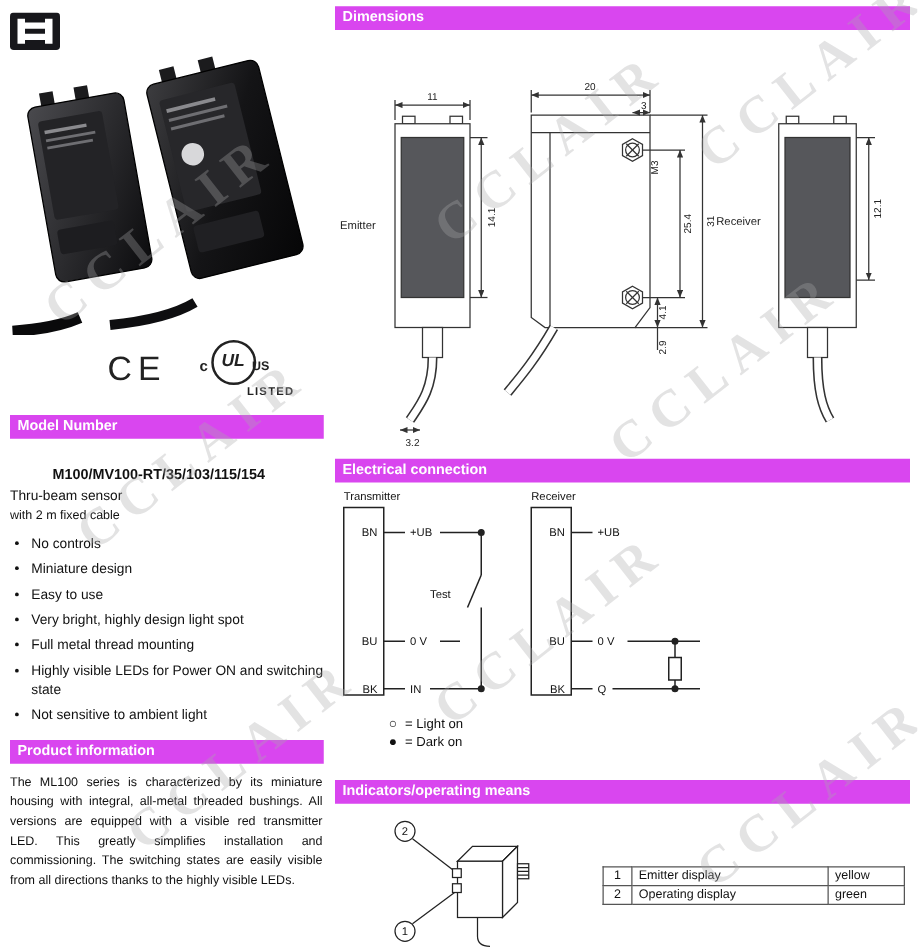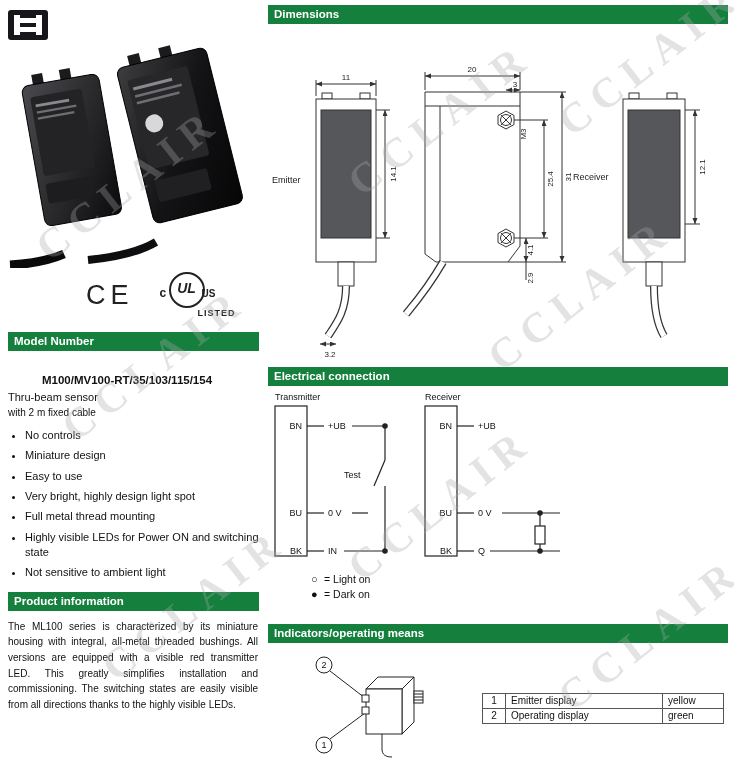--- a/index.html
+++ b/index.html
@@ -1,20 +1,20 @@
 <!DOCTYPE html>
 <html><head>
 <meta charset="utf-8">
 <style>
   html,body{margin:0;padding:0;background:#fff;}
   body{font-family:"Liberation Sans", sans-serif;color:#111;}
   .page{position:relative;width:734px;height:761px;background:#fff;overflow:hidden;}
 
   
-  .section-bar{background:#15803d;color:#fff;font-weight:bold;font-size:11.5px;
+  .section-bar{background:#d946ef;color:#fff;font-weight:bold;font-size:11.5px;
     line-height:13px;padding:3px 6px;height:19px;box-sizing:border-box;}
 
   .left-col{position:absolute;left:8px;top:6px;width:251px;}
   .right-col{position:absolute;left:268px;top:5px;width:460px;}
 
   
   .photo-wrap{position:relative;width:251px;height:262px;}
   .logo{position:absolute;left:0;top:4px;}
   .cert-row{display:flex;align-items:flex-start;gap:28px;margin:4px 0 8px 78px;height:52px;}
   .ce-mark{font-size:27px;letter-spacing:5px;color:#222;margin-top:8px;font-family:"Liberation Sans",sans-serif;}

